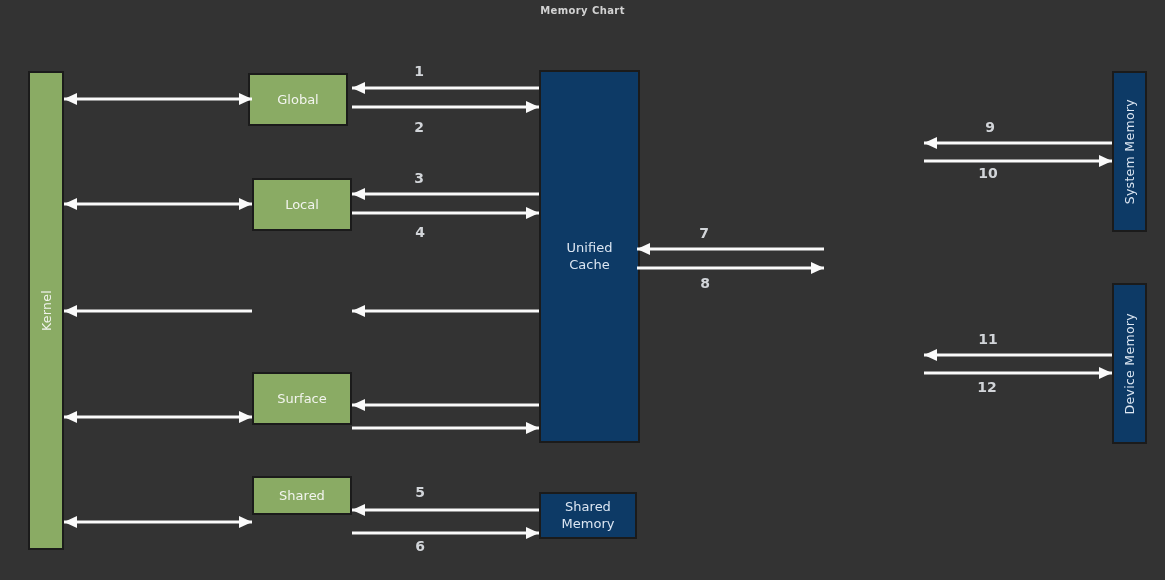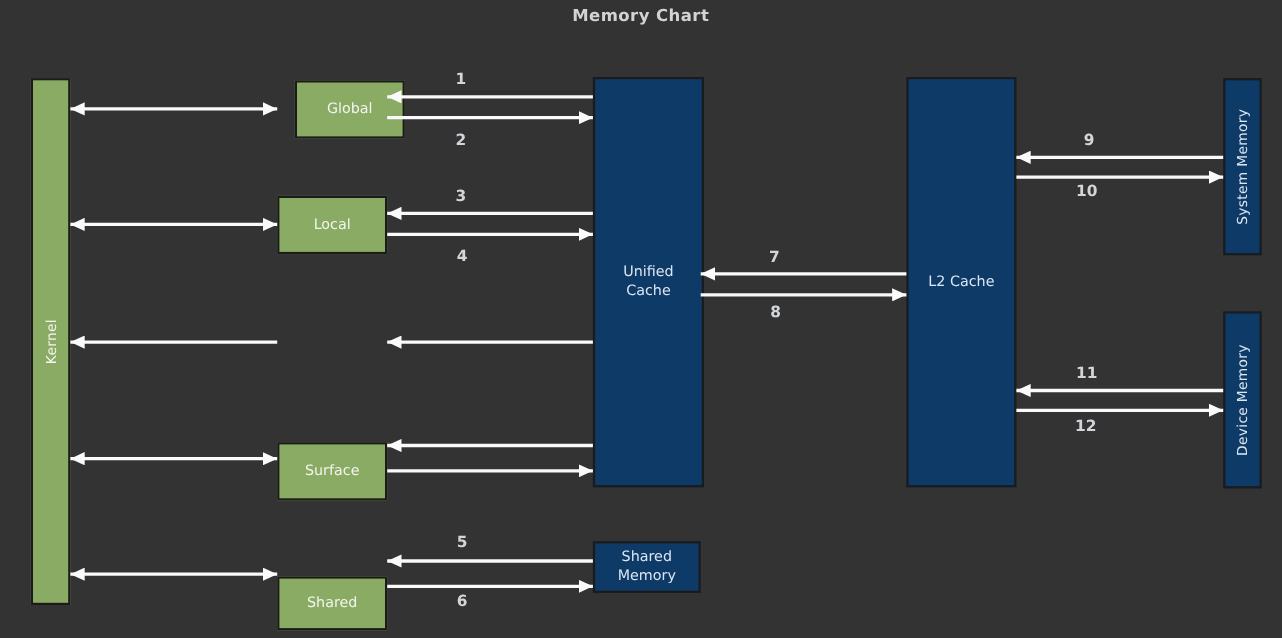--- a/index.html
+++ b/index.html
@@ -1,19 +1,19 @@
 <!DOCTYPE html>
 <html><head>
 <meta charset="utf-8">
 <style>
   html,body{margin:0;padding:0;background:#333333;}
   .canvas{position:relative;width:1165px;height:580px;background:#333333;
           font-family:"DejaVu Sans","Liberation Sans",sans-serif;overflow:hidden;}
   .title{position:absolute;top:5px;left:0;width:100%;text-align:center;
-         color:#d3d3d3;font-size:15px;font-weight:bold;letter-spacing:.4px;}
+         color:#d3d3d3;font-size:10px;font-weight:bold;letter-spacing:.4px;}
   .node{position:absolute;box-sizing:border-box;border:2px solid #1b1b1b;
         display:flex;align-items:center;justify-content:center;text-align:center;}
   .green{background:#8aab64;color:#f2f4ee;font-size:13px;}
   .blue{background:#0d3a66;color:#dce6f2;font-size:13px;}
   .vtext{writing-mode:vertical-rl;transform:rotate(180deg);font-size:12.5px;letter-spacing:.3px;}
   .wrapU{width:62px;line-height:1.3;}
   .wrapS{width:64px;line-height:1.3;}
   svg.edges{position:absolute;left:0;top:0;pointer-events:none;}
   .arrow{stroke:#fafafa;stroke-width:3;}
   .num{fill:#d2d5d9;font-size:14px;font-weight:bold;text-anchor:middle;
@@ -23,43 +23,40 @@
 <body>
 
 <div class="canvas">
 
   <div class="title">Memory Chart</div>
 
   <div class="node green" style="left:28px;top:71px;width:36px;height:479px">
     <span class="vtext">Kernel</span>
   </div>
 
-  <div class="node green" style="left:268px;top:73px;width:100px;height:53px">
+  <div class="node green" style="left:248px;top:73px;width:100px;height:53px">
     <span>Global</span>
   </div>
   <div class="node green" style="left:252px;top:178px;width:100px;height:53px">
     <span>Local</span>
   </div>
-  <div class="node green" style="left:252px;top:402px;width:100px;height:53px">
+  <div class="node green" style="left:252px;top:372px;width:100px;height:53px">
     <span>Surface</span>
   </div>
-  <div class="node green" style="left:252px;top:524px;width:100px;height:49px">
+  <div class="node green" style="left:252px;top:476px;width:100px;height:39px">
     <span>Shared</span>
   </div>
 
   <div class="node blue" style="left:539px;top:70px;width:101px;height:373px">
     <span class="wrapU">Unified Cache</span>
   </div>
   <div class="node blue" style="left:539px;top:492px;width:98px;height:47px">
     <span class="wrapS">Shared Memory</span>
   </div>
 
-  <div class="node blue" style="left:824px;top:70px;width:100px;height:373px">
-    <span>L2 Cache</span>
-  </div>
 
   <div class="node blue" style="left:1112px;top:71px;width:35px;height:161px">
     <span class="vtext">System Memory</span>
   </div>
   <div class="node blue" style="left:1112px;top:283px;width:35px;height:161px">
     <span class="vtext">Device Memory</span>
   </div>
 
   <svg class="edges" width="1165" height="580" viewBox="0 0 1165 580">
     <defs>

